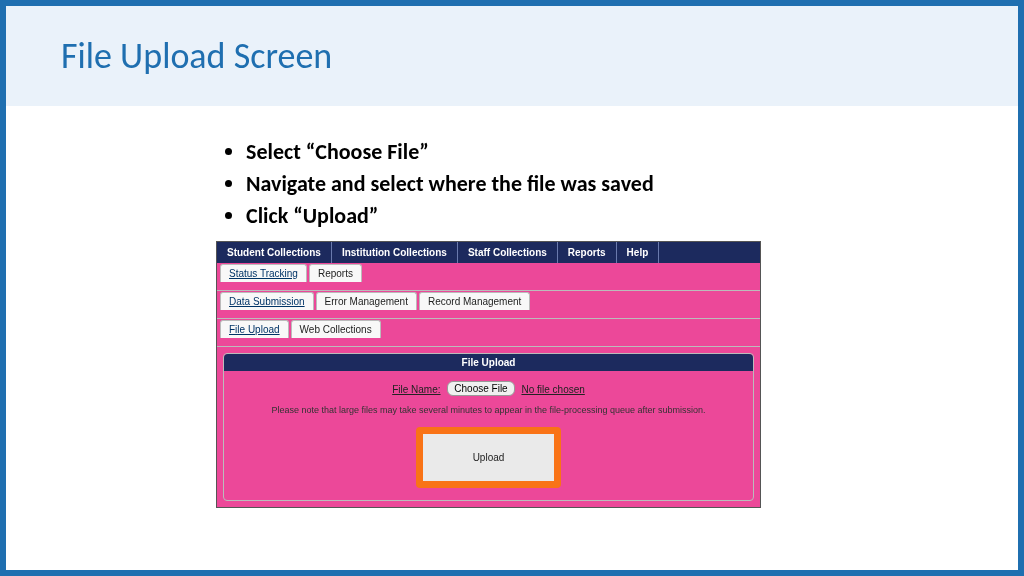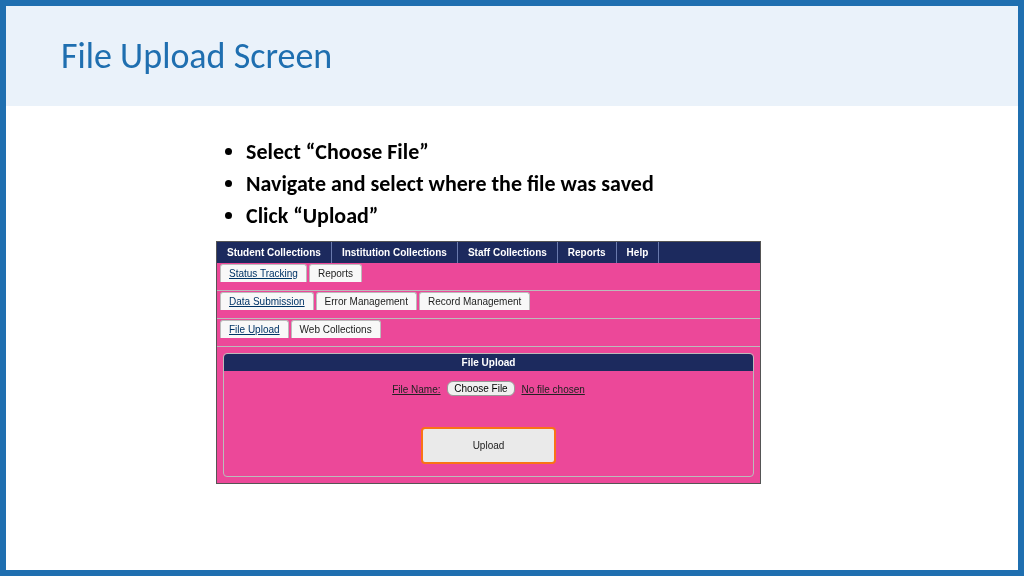--- a/index.html
+++ b/index.html
@@ -84,23 +84,23 @@
     background: #f0f0f0;
     padding: 1px 6px;
     font-size: 10px;
     border-radius: 6px;
     margin: 0 4px;
     cursor: pointer;
   }
   .note { font-size: 9px; color: #333; line-height: 1.5; margin-bottom: 10px; }
   .upload-btn {
     display: inline-block;
-    border: 2px solid #f97316;
+    border: 7px solid #f97316;
     background: #eaeaea;
-    padding: 11px 50px;
+    padding: 18px 50px;
     border-radius: 4px;
     cursor: pointer;
   }
 </style>
 </head>
 <body>
 
 <div class="slide-frame">
 
   <div class="title-bar">
@@ -139,20 +139,20 @@
 
       <div class="panel">
         <div class="panel-header">File Upload</div>
         <div class="panel-body">
           <div class="file-row">
             <span>File Name:</span>
             <button class="choose-btn">Choose File</button>
             <span>No file chosen</span>
           </div>
           <div class="note">
-            <br>
+            <span>Please note that large files may take several minutes to appear in the file-processing queue after submission.</span><br>
           </div>
           <div class="upload-btn">Upload</div>
         </div>
       </div>
     </div>
   </div>
 </div>
 
 </body></html>

